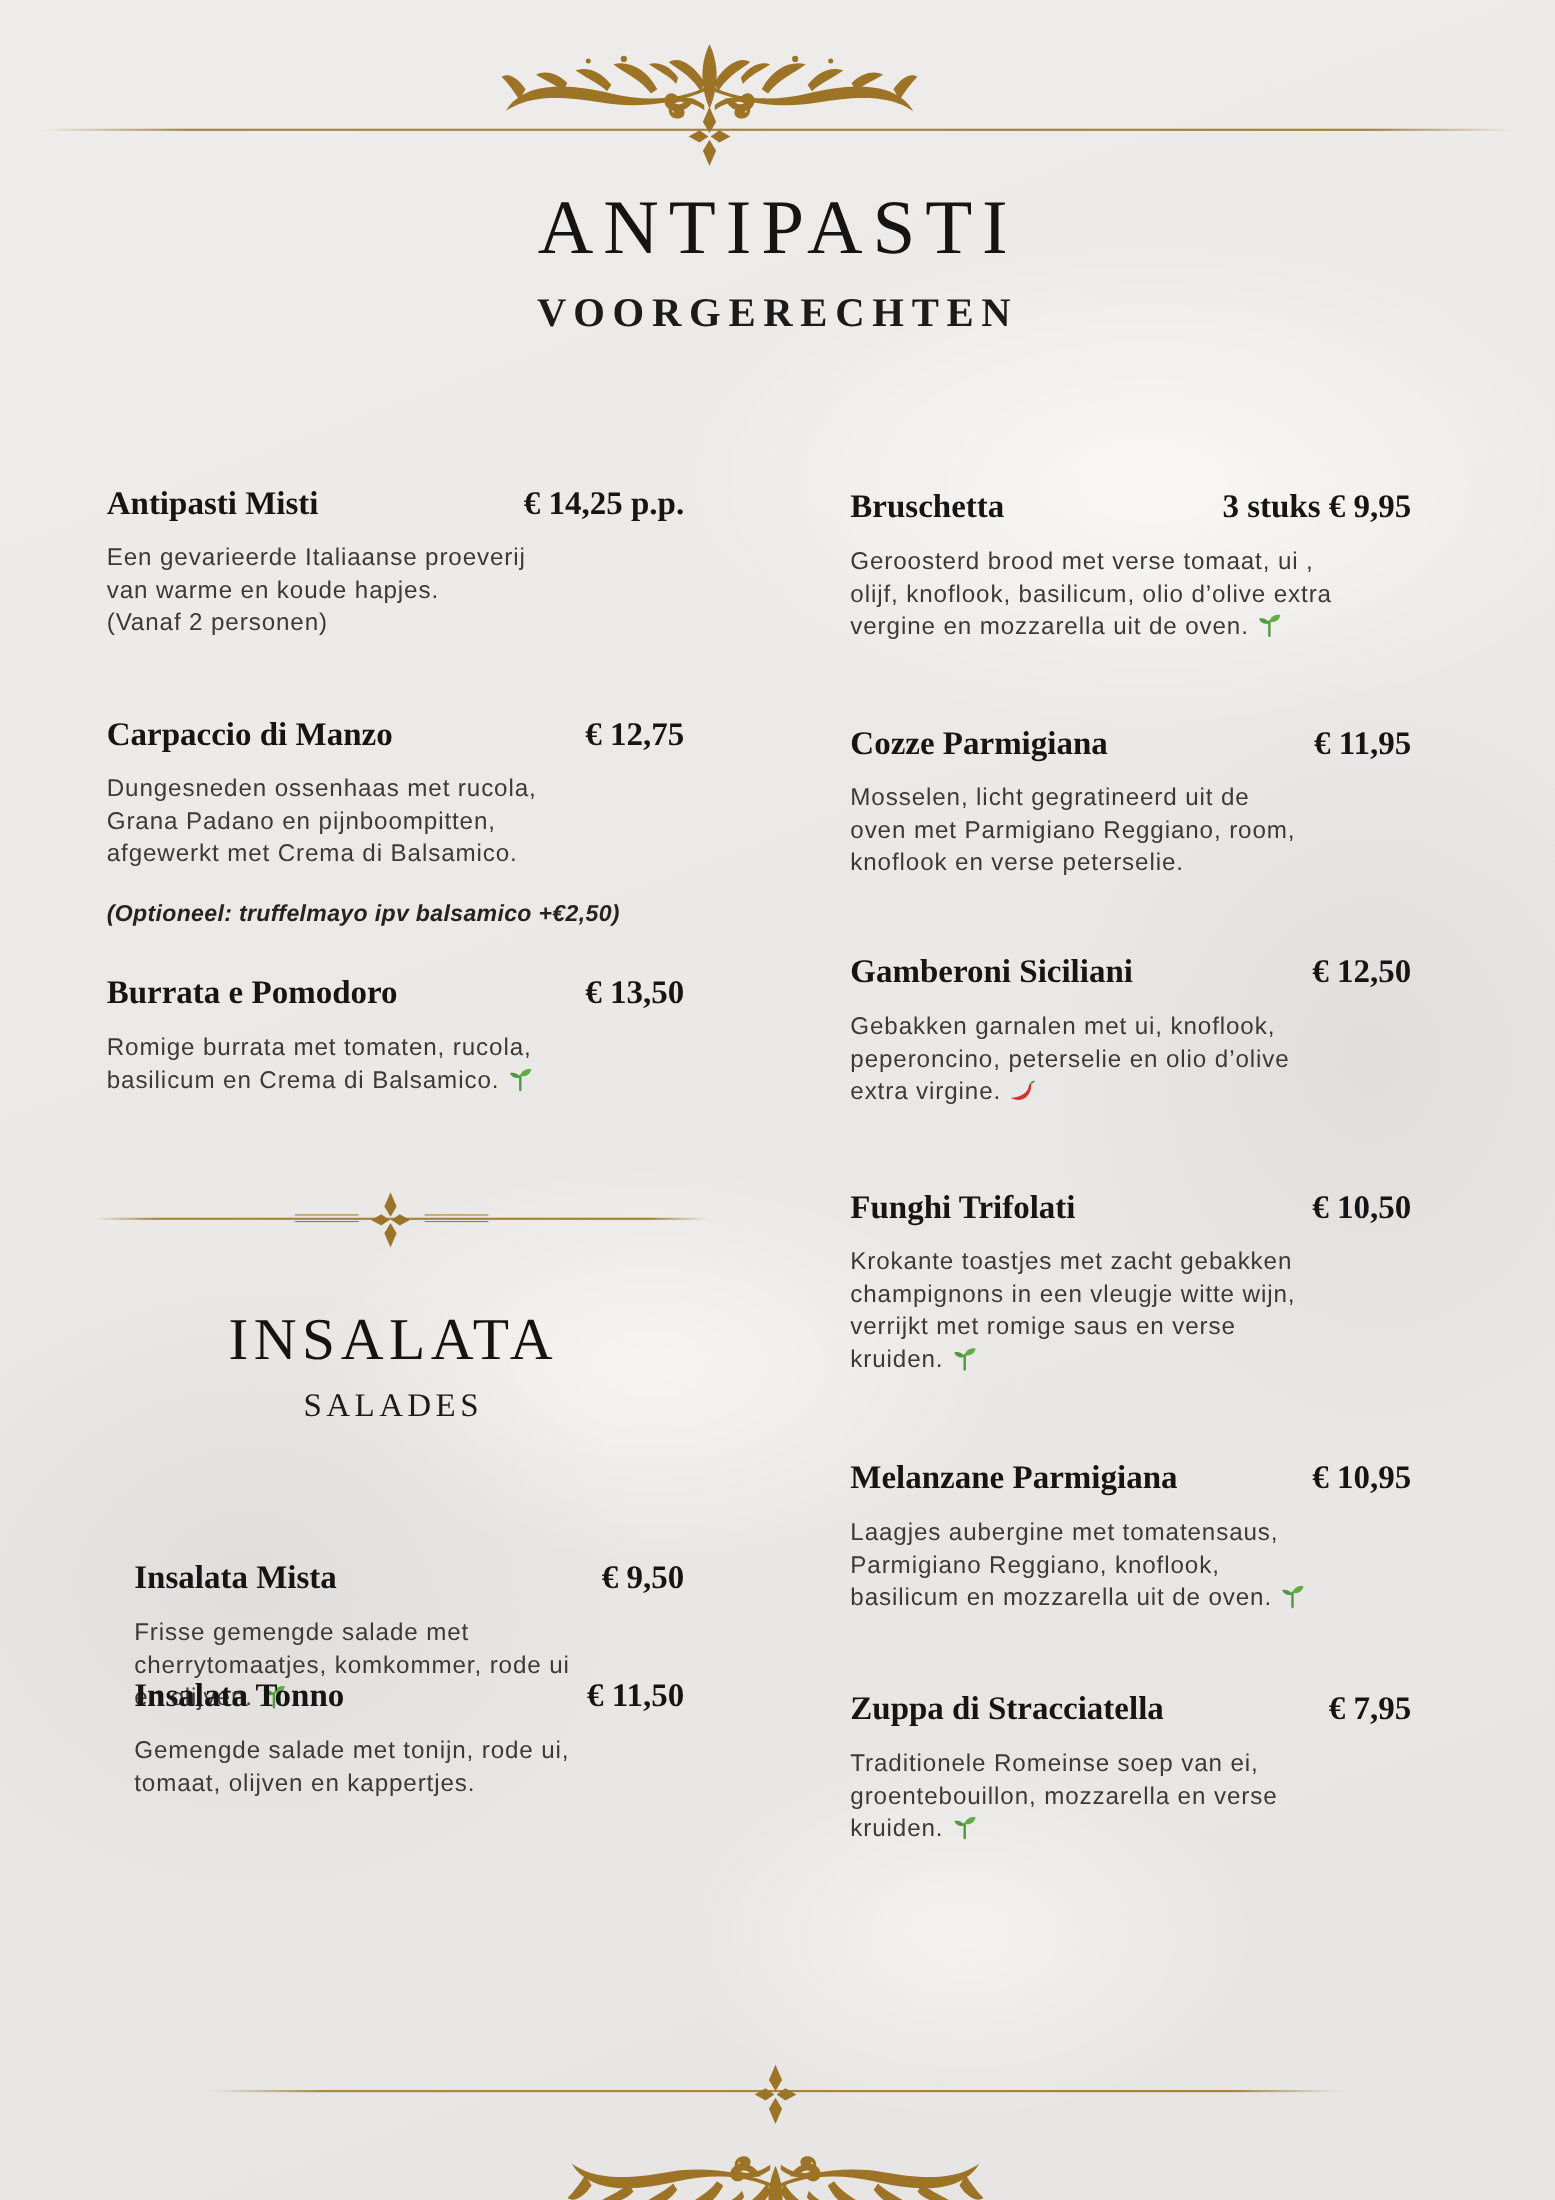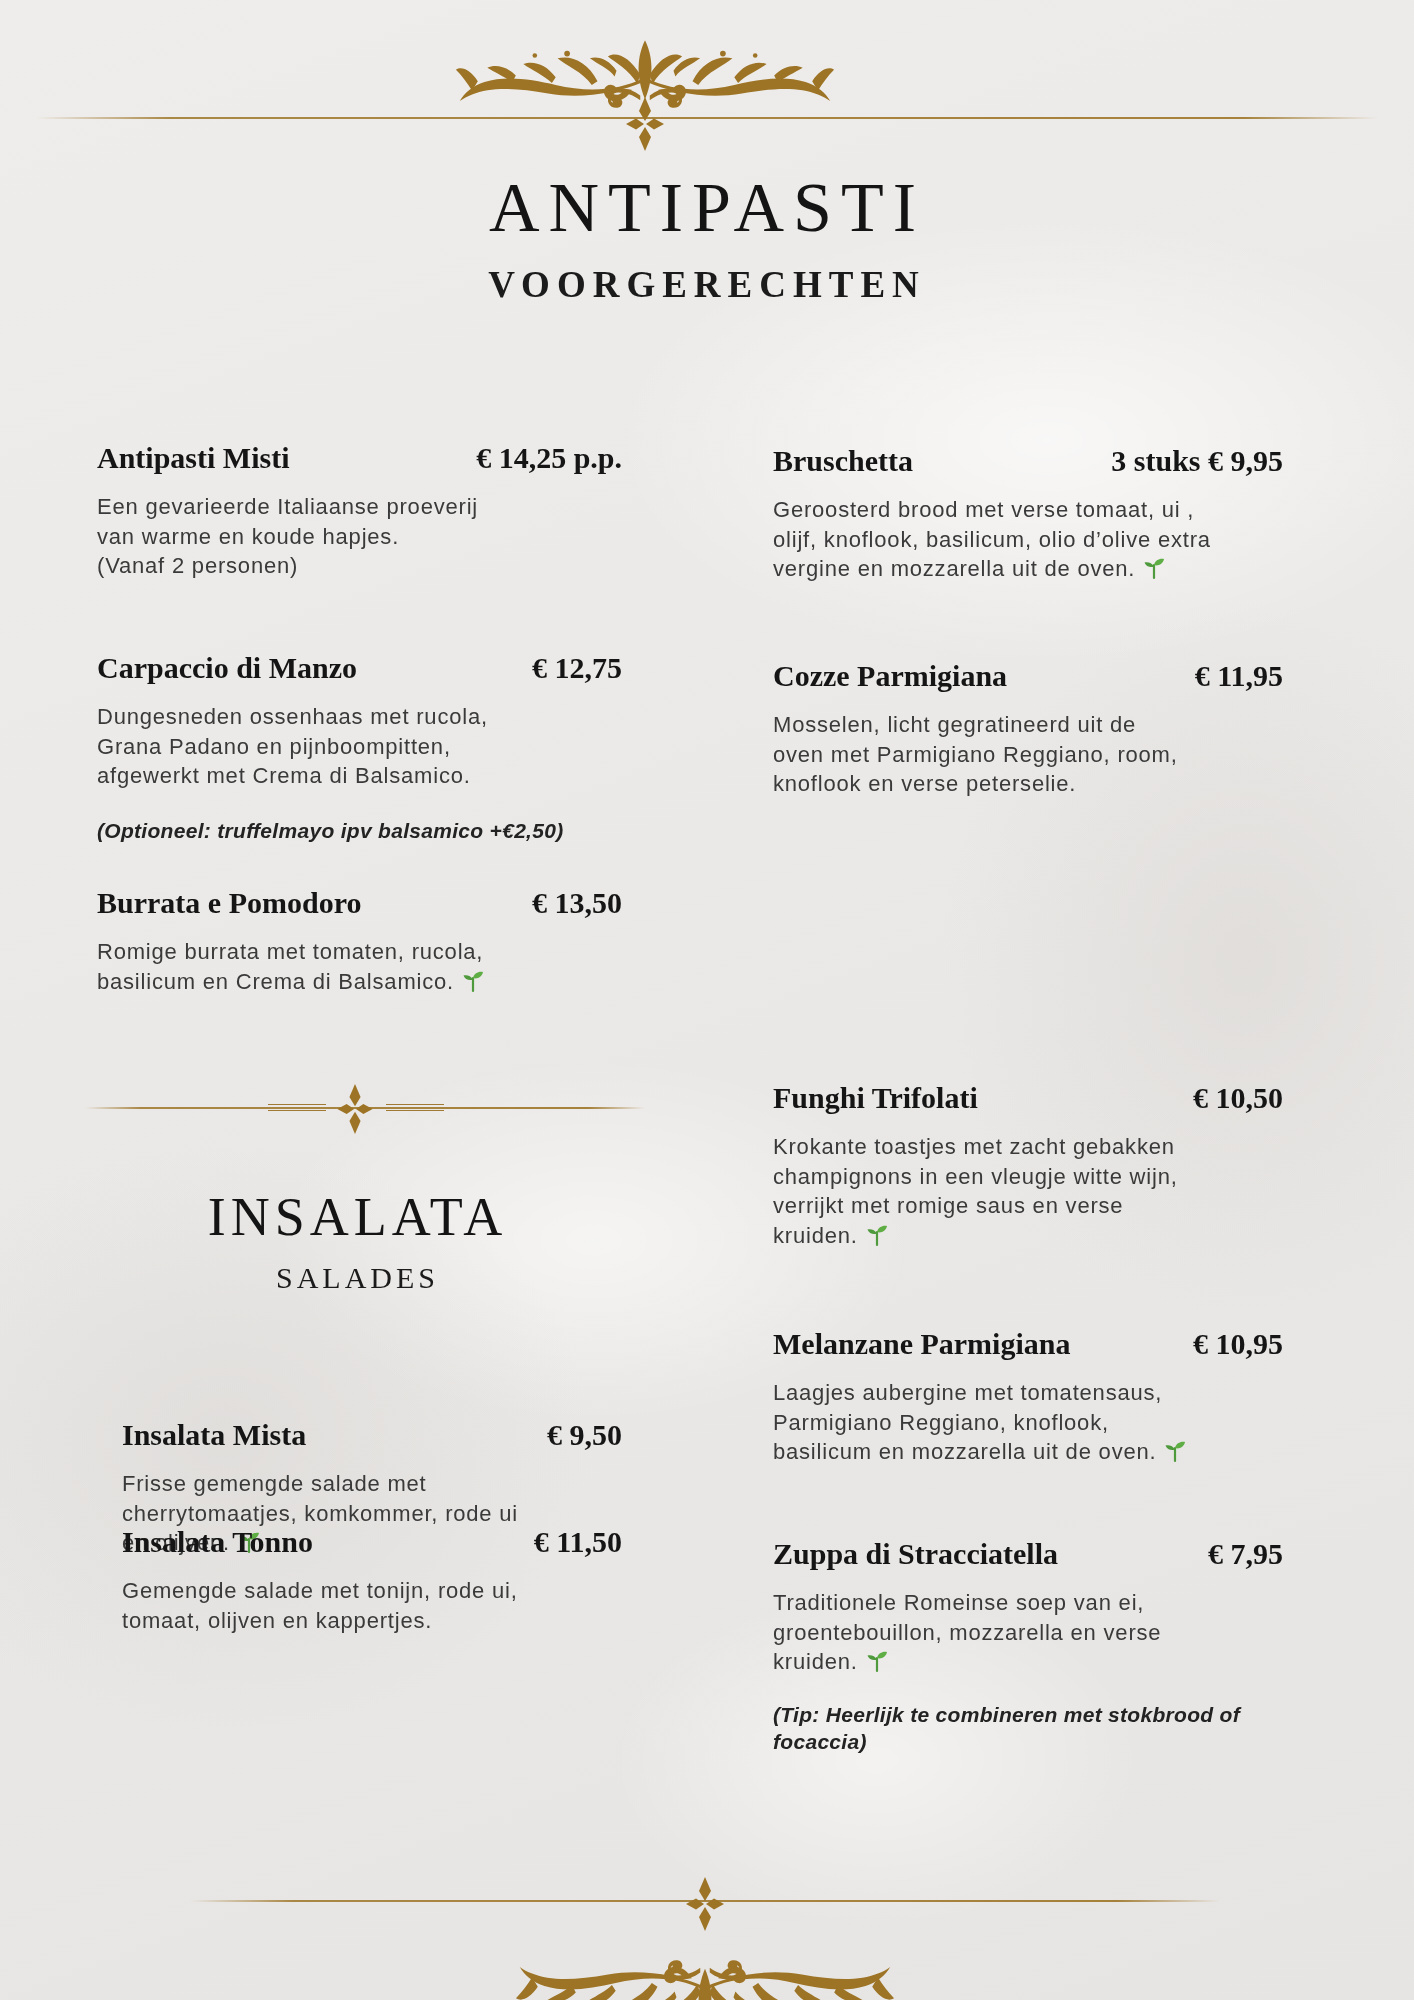--- a/index.html
+++ b/index.html
@@ -196,20 +196,32 @@
   <div class="menu-item ri" style="top:658px;">
     <div class="item-head">
       <h3 class="item-name">Cozze Parmigiana</h3>
       <div class="item-price">€ 11,95</div>
     </div>
     <p class="item-desc"><span>Mosselen, licht gegratineerd uit de
 oven met Parmigiano Reggiano, room,
 knoflook en verse peterselie.</span></p>
   </div>
 
+  <div class="menu-item ri" style="top:866px;">
+    <div class="item-head">
+      <h3 class="item-name">Gamberoni Siciliani</h3>
+      <div class="item-price">€ 12,50</div>
+    </div>
+    <p class="item-desc"><span>Gebakken garnalen met ui, knoflook,
+peperoncino, peterselie en olio d’olive
+extra virgine.</span><span class="icon"><svg width="26" height="22" viewBox="0 0 26 22" xmlns="http://www.w3.org/2000/svg">
+            <path d="M2,17 C6,20 14,20 18,14 C20.5,10 21,6 20,3.5 C19,4 18.4,5.5 18,7.5 C16.5,13.5 10,16.5 2,17 Z" fill="#d63230"></path>
+            <path d="M20,3.5 C20.5,1.8 22.5,1 24,1.6 C23,3.2 21.5,4.2 20,4.6 Z" fill="#4a8f3d"></path>
+          </svg></span></p>
+  </div>
 
   <div class="menu-item ri" style="top:1080px;">
     <div class="item-head">
       <h3 class="item-name">Funghi Trifolati</h3>
       <div class="item-price">€ 10,50</div>
     </div>
     <p class="item-desc"><span>Krokante toastjes met zacht gebakken
 champignons in een vleugje witte wijn,
 verrijkt met romige saus en verse
 kruiden.</span><span class="icon"><svg width="24" height="24" viewBox="0 0 24 24" xmlns="http://www.w3.org/2000/svg">
@@ -238,22 +250,20 @@
       <h3 class="item-name">Zuppa di Stracciatella</h3>
       <div class="item-price">€ 7,95</div>
     </div>
     <p class="item-desc"><span>Traditionele Romeinse soep van ei,
 groentebouillon, mozzarella en verse
 kruiden.</span><span class="icon"><svg width="24" height="24" viewBox="0 0 24 24" xmlns="http://www.w3.org/2000/svg">
             <path d="M12,22 C12,16 12,12 12,9" stroke="#4f9a3c" stroke-width="2.2" fill="none" stroke-linecap="round"></path>
             <path d="M12,9 C13,4 18,2 22,3 C21,8 16,10.5 12,9 Z" fill="#5fae45"></path>
             <path d="M12,10.5 C10,6.5 5.5,5.5 2.5,6.5 C4,10.5 8.5,12 12,10.5 Z" fill="#4f9a3c"></path>
           </svg></span></p>
-    <p class="item-note" style="margin-top:24px; width:520px;">(Tip: Heerlijk te combineren met stokbrood of
-focaccia)</p>
   </div>
 
   <div class="abs gold-line" style="left:190px; top:1900px; width:1030px;"></div>
   <div class="abs cross" style="left:683px; top:1876px; width:44px; height:56px;">
     <svg viewBox="0 0 44 56" fill="#9d7426" xmlns="http://www.w3.org/2000/svg">
       <path d="M22,1 L28,15 L22,25 L16,15 Z"></path>
         <path d="M22,55 L28,41 L22,31 L16,41 Z"></path>
       <path d="M3,28 L13,22.5 L21,28 L13,33.5 Z"></path>
         <path d="M41,28 L31,22.5 L23,28 L31,33.5 Z"></path>
     </svg>

